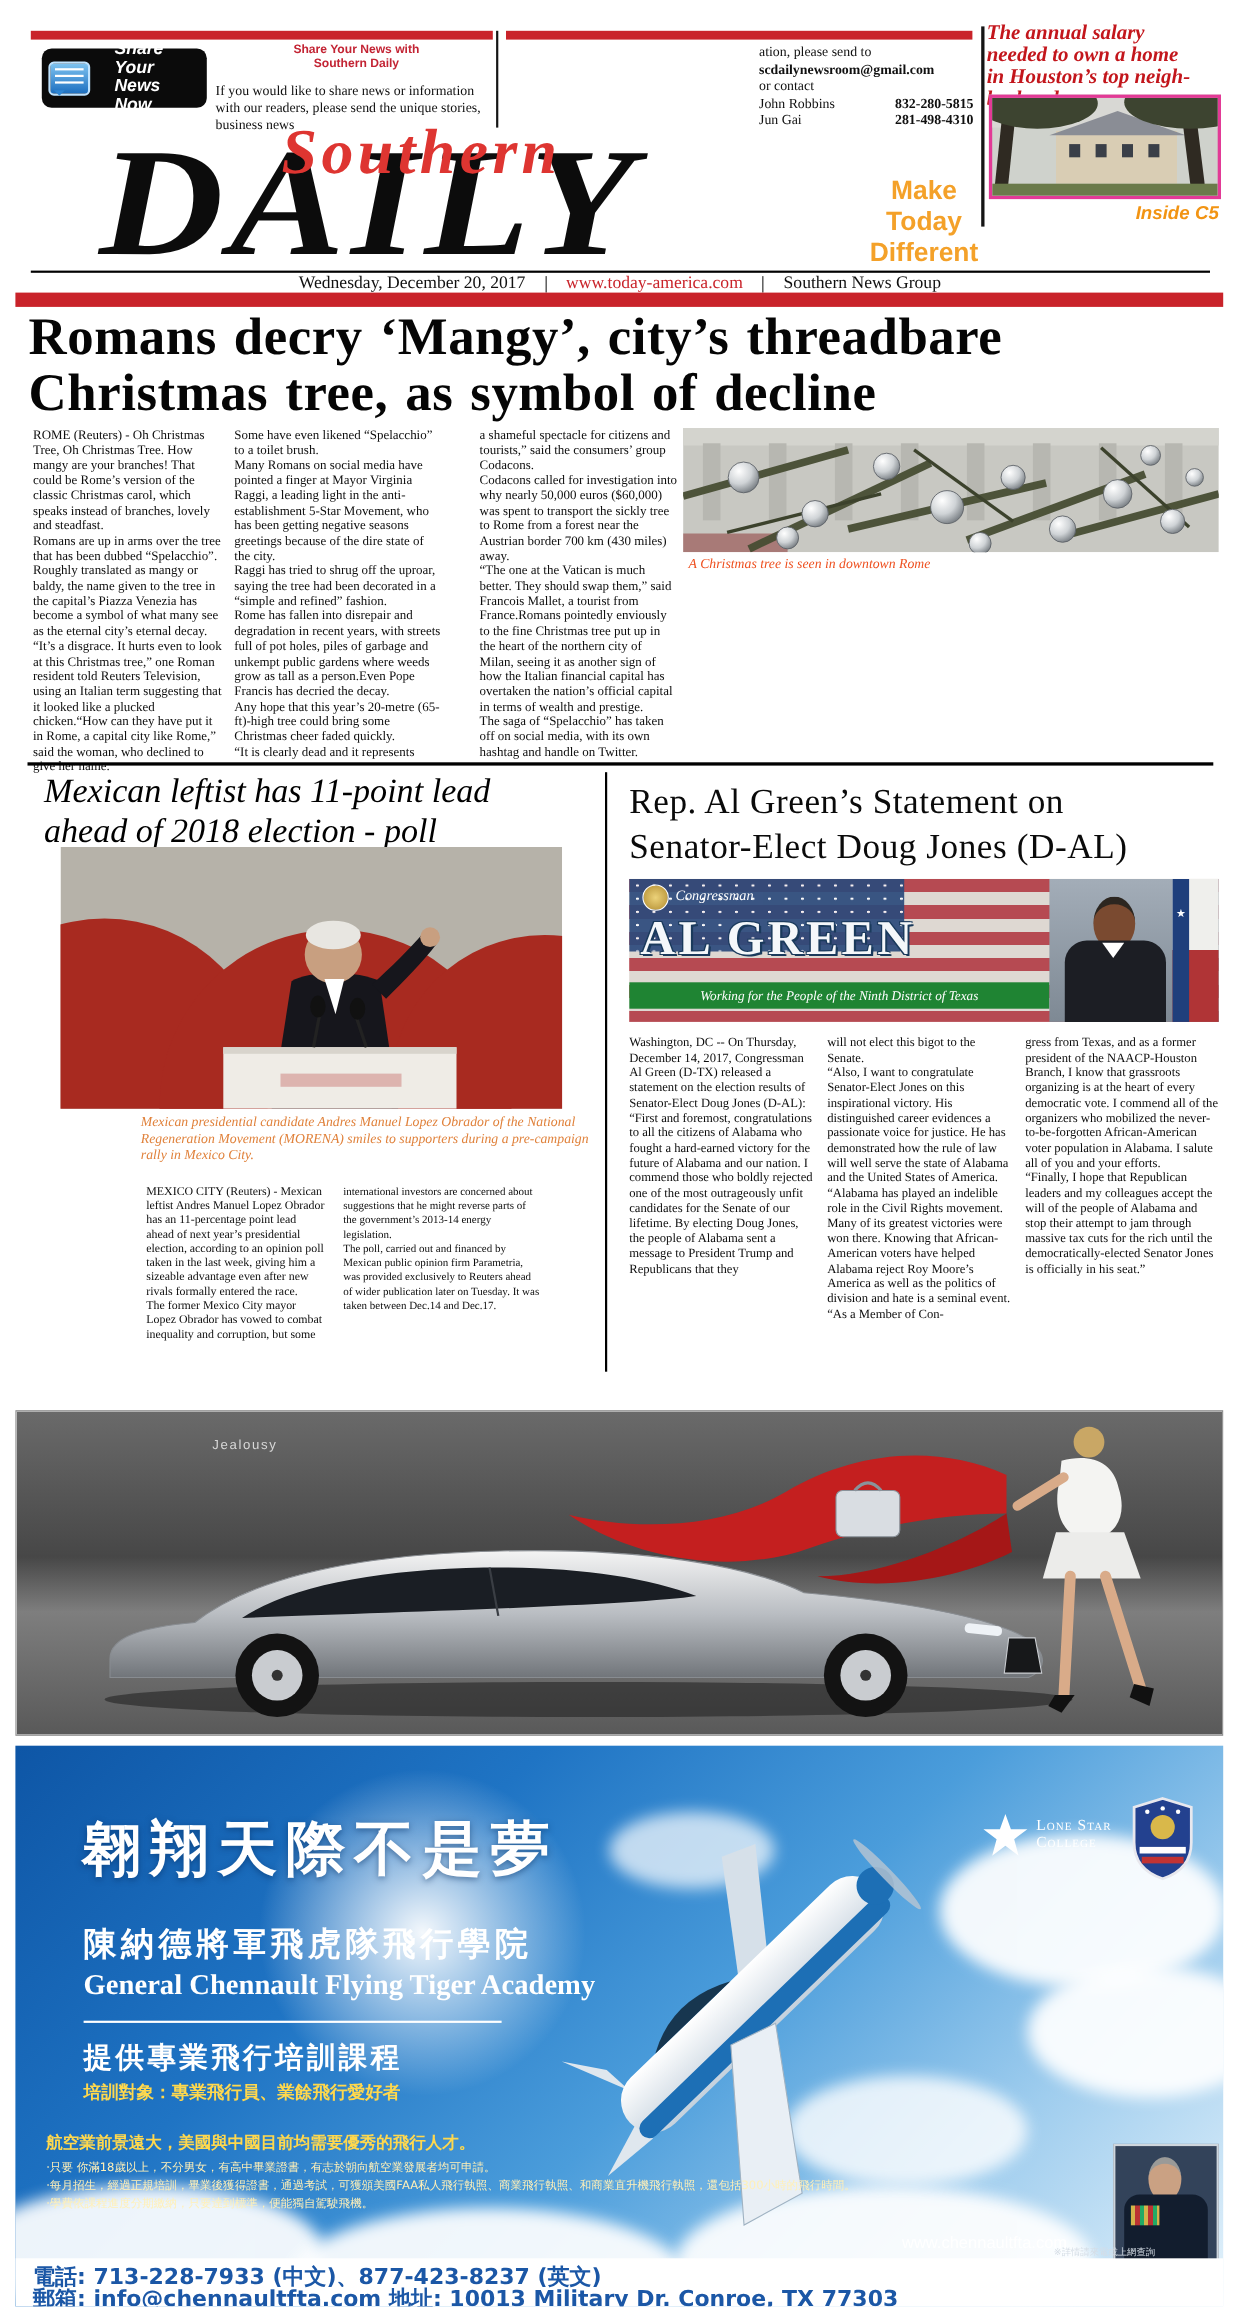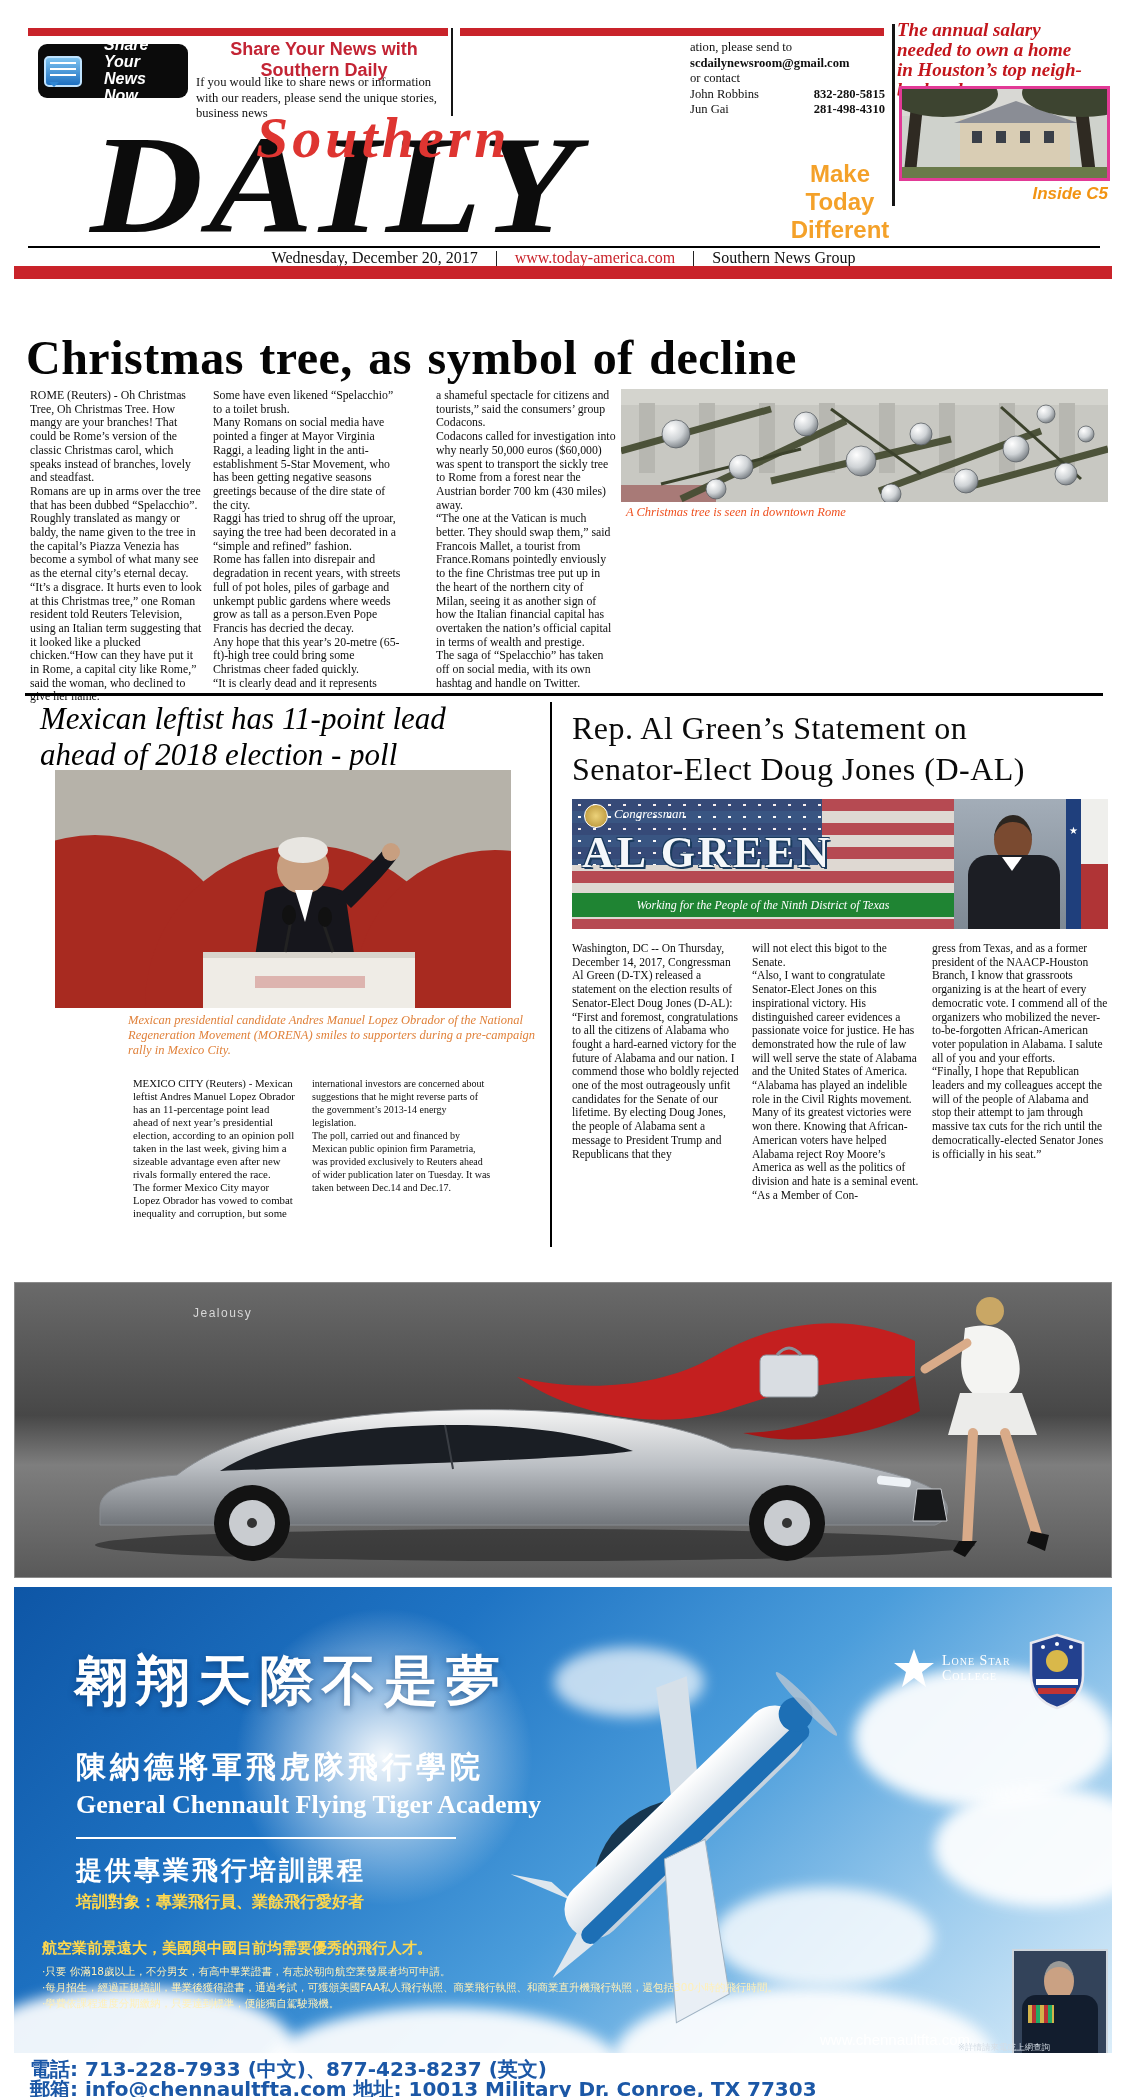--- a/index.html
+++ b/index.html
@@ -14,21 +14,21 @@
   
   .logo-box{left:38px;top:44px;width:150px;height:54px;background:#0b0b0b;border-radius:9px;
             display:flex;align-items:center;gap:22px;padding:0 6px;box-sizing:border-box;}
   .bubble{width:34px;height:27px;background:linear-gradient(#7ec3f0,#1d6fc0);border:2px solid #bfe3ff;
           border-radius:5px;position:relative;flex:0 0 auto;}
   .bubble i{display:block;height:2px;background:#fff;margin:4px 4px 0 4px;}
   .bubble:after{content:"";position:absolute;left:3px;bottom:-7px;width:0;height:0;
           border:5px solid transparent;border-top-color:#2e86d4;}
   .logo-text{color:#fff;font-weight:bold;font-style:italic;font-size:16px;line-height:1.05;}
   .share-head{left:196px;top:39px;width:256px;text-align:center;color:#c32434;
-              font-weight:bold;font-size:18px;line-height:1.15;}
+              font-weight:bold;font-size:11px;line-height:1.15;}
   .hcol{font-size:12.6px;line-height:15.6px;color:#101010;}
   .teaser{left:897px;top:20px;width:216px;color:#c3161c;font-style:italic;font-size:19px;line-height:20px;font-weight:bold;}
   .house{left:899px;top:86px;width:205px;height:89px;border:3px solid #e23a96;background:#cfd2cc;overflow:hidden;}
   .insidec5{left:996px;top:184px;width:112px;color:#f29413;font-weight:bold;font-size:17px;text-align:right;}
   
   .script{left:256px;top:104px;font-size:58px;color:#de3531;font-style:italic;font-weight:bold;letter-spacing:4px;z-index:3;}
   .daily{left:90px;top:122px;font-size:140px;line-height:0.9;font-weight:900;font-style:italic;
          letter-spacing:5px;color:#0c0c0c;transform:scaleX(1.12);transform-origin:left top;z-index:2;}
   .slogan{left:770px;top:160px;width:140px;text-align:center;color:#f4a129;font-weight:bold;
           font-size:24px;line-height:28px;}
@@ -166,20 +166,21 @@
   <div class="abs rule" style="left:28px;top:246px;width:1072px;height:2px;"></div>
   <div class="abs datebar">
     <span>Wednesday, December 20, 2017</span>
     <span class="sep"></span>
     <span class="site">www.today-america.com</span>
     <span class="sep"></span>
     <span>Southern News Group</span>
   </div>
   <div class="abs redband"></div>
 
+  <div class="abs hl" style="top:283px;">Romans decry ‘Mangy’, city’s threadbare</div>
   <div class="abs hl" style="top:334px;">Christmas tree, as symbol of decline</div>
 
   <div class="abs bodytext" style="left:30px;top:389px;width:175px;">ROME (Reuters) - Oh Christmas Tree, Oh Christmas Tree. How mangy are your branches! That could be Rome’s version of the classic Christmas carol, which speaks instead of branches, lovely and steadfast.
 Romans are up in arms over the tree that has been dubbed “Spelacchio”. Roughly translated as mangy or baldy, the name given to the tree in the capital’s Piazza Venezia has become a symbol of what many see as the eternal city’s eternal decay.
 “It’s a disgrace. It hurts even to look at this Christmas tree,” one Roman resident told Reuters Television, using an Italian term suggesting that it looked like a plucked chicken.“How can they have put it in Rome, a capital city like Rome,” said the woman, who declined to give her name.</div>
   <div class="abs bodytext" style="left:213px;top:389px;width:188px;">Some have even likened “Spelacchio” to a toilet brush.
 Many Romans on social media have pointed a finger at Mayor Virginia Raggi, a leading light in the anti-establishment 5-Star Movement, who has been getting negative seasons greetings because of the dire state of the city.
 Raggi has tried to shrug off the uproar, saying the tree had been decorated in a “simple and refined” fashion.
 Rome has fallen into disrepair and degradation in recent years, with streets full of pot holes, piles of garbage and unkempt public gardens where weeds grow as tall as a person.Even Pope Francis has decried the decay.
 Any hope that this year’s 20-metre (65-ft)-high tree could bring some Christmas cheer faded quickly.

